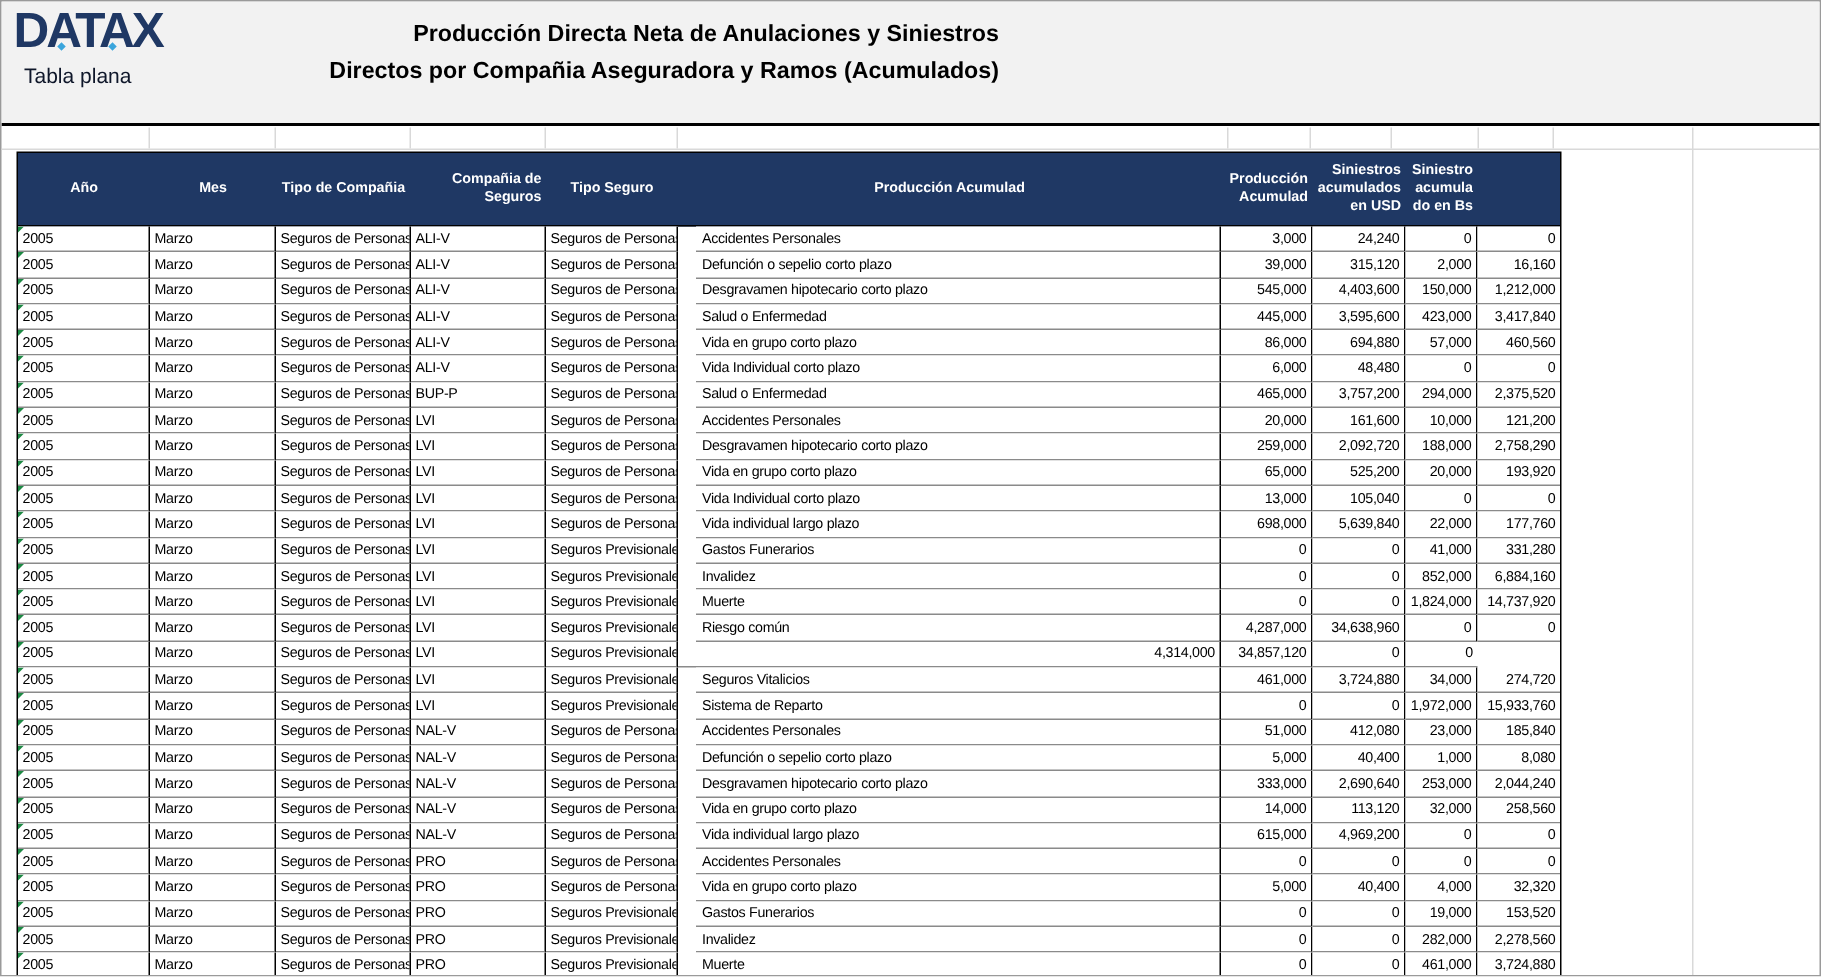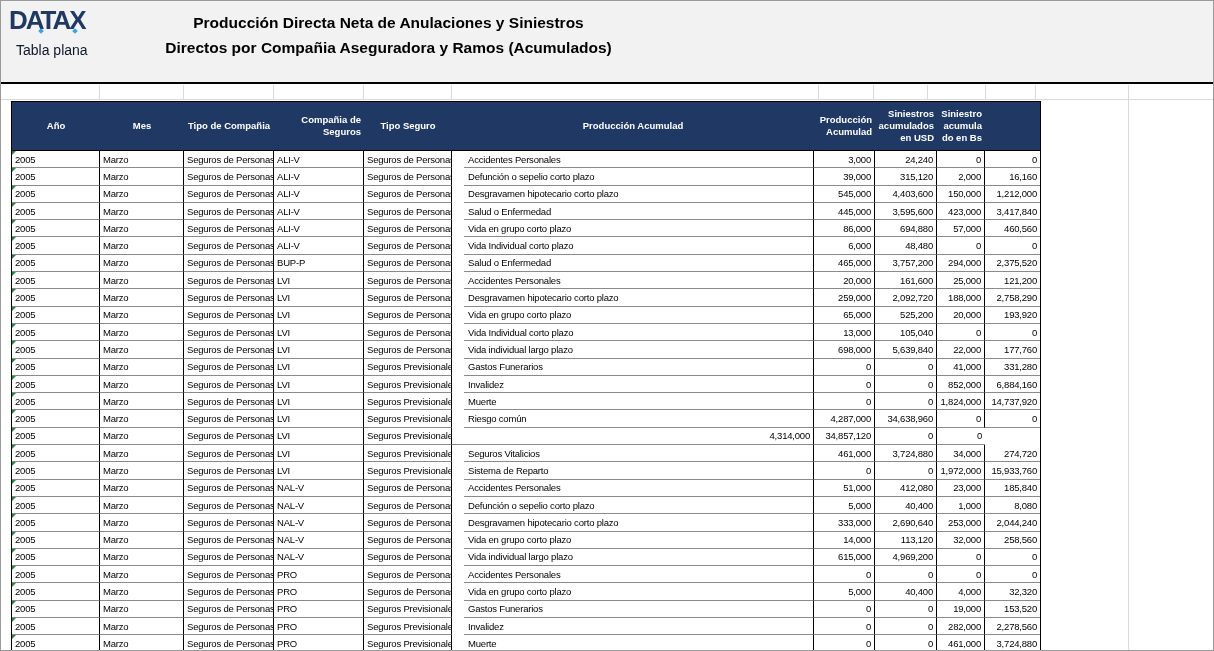--- a/index.html
+++ b/index.html
@@ -4,27 +4,27 @@
 <style>
   html,body{margin:0;padding:0;background:#fff;}
   #screen{
     position:relative;width:1214px;height:651px;overflow:hidden;
     background:#fff;border:1px solid #9a9a9a;box-sizing:border-box;
     font-family:"Liberation Sans", sans-serif;color:#000;
   }
   
   .title-band{position:absolute;left:0;top:0;width:1214px;height:81px;background:#f2f2f2;}
   .divider{position:absolute;left:0;top:81px;width:1214px;height:2px;background:#000;}
-  .logo{position:absolute;left:8px;top:0px;font-size:26px;font-weight:800;
+  .logo{position:absolute;left:8px;top:0px;font-size:33px;font-weight:800;
         letter-spacing:-2px;color:#1f3864;line-height:38px;}
   .logo-mark{position:absolute;width:4px;height:4px;background:#3aa5dc;transform:rotate(45deg);}
   .logo-mark.m1{left:38px;top:28px;}
   .logo-mark.m2{left:72px;top:28px;}
   .tagline{position:absolute;left:15px;top:41px;font-size:14px;color:#0f172a;}
-  .report-title{position:absolute;left:110px;top:9px;width:555px;text-align:center;
+  .report-title{position:absolute;left:110px;top:9px;width:555px;text-align:right;
         font-size:15.5px;font-weight:600;line-height:25px;color:#000;}
   
   .hline{position:absolute;left:0;top:98px;width:1214px;height:1px;background:#d9d9d9;}
   .gv{position:absolute;top:84px;height:14px;width:1px;background:#d9d9d9;}
   .gv.a{left:98px}.gv.b{left:182px}.gv.c{left:272px}.gv.d{left:362px}.gv.e{left:450px}
   .gv.f{left:817px}.gv.g{left:872px}.gv.h{left:926px}.gv.i{left:984px}.gv.j{left:1034px}
   .gv-long{position:absolute;left:1127px;top:84px;height:566px;width:1px;background:#d9d9d9;}
   
   .table{position:absolute;left:10px;top:100px;width:1030px;box-sizing:border-box;
          border:1px solid #000;background:#fff;}
@@ -338,21 +338,21 @@
           <div class="cell c5">
             <span>Accidentes Personales</span>
           </div>
           <div class="cell c6 num">
             <span>20,000</span>
           </div>
           <div class="cell c7 num">
             <span>161,600</span>
           </div>
           <div class="cell c8 num">
-            <span>25,000</span>
+            <span>10,000</span>
           </div>
           <div class="cell c9 num">
             <span>121,200</span>
           </div>
         </div>
         <div class="trow">
           <div class="cell c0">
             <i class="tri"></i>
             <span>2005</span>
           </div>

